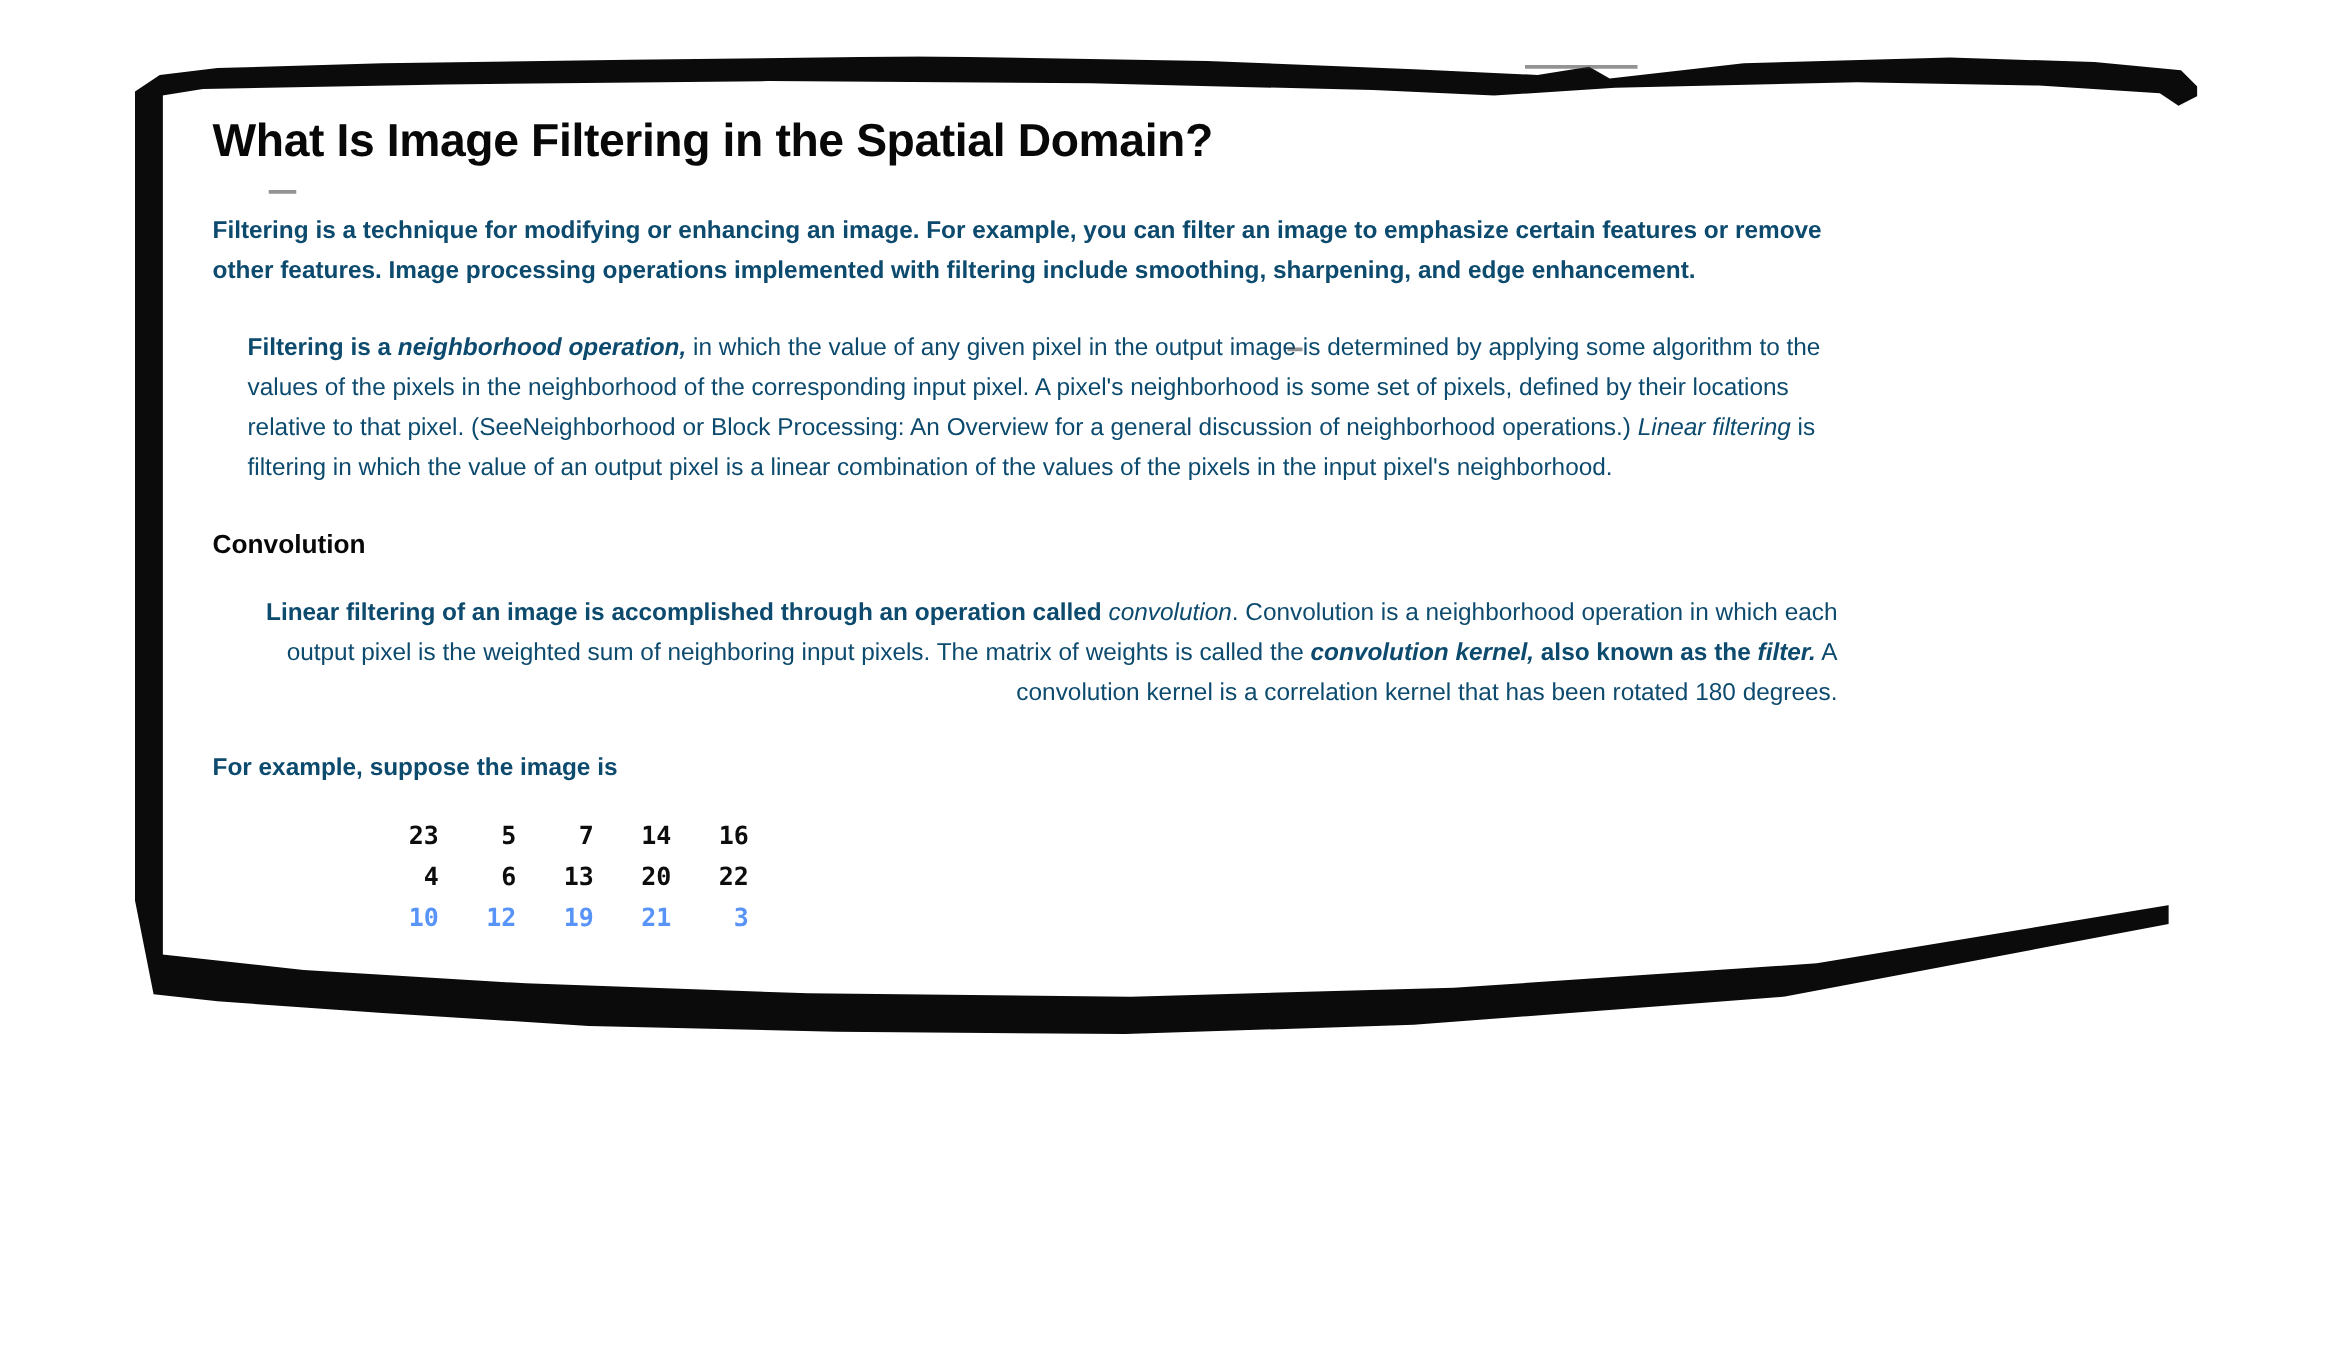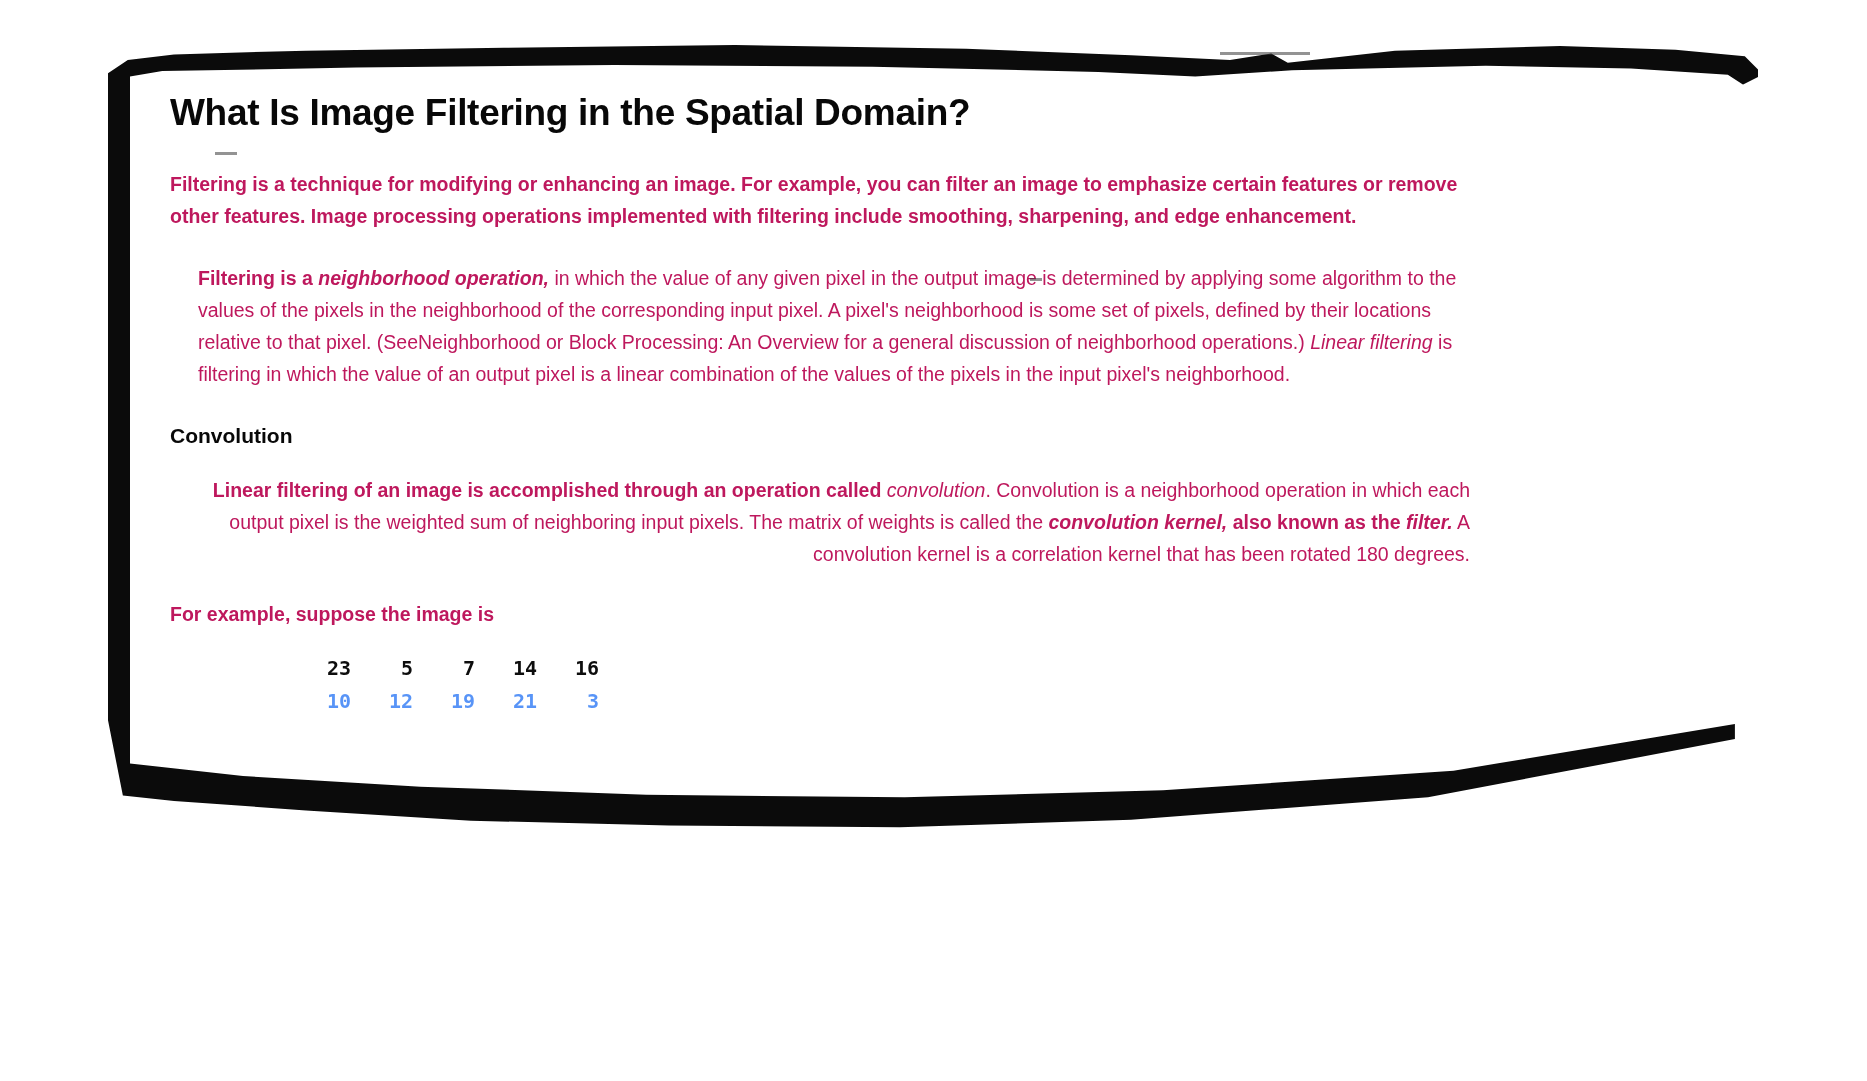--- a/index.html
+++ b/index.html
@@ -68,21 +68,21 @@
     font-weight: bold;
     letter-spacing: -0.3px;
     color: #080808;
     margin: 18px 0 0 20px;
     font-family: "Liberation Sans", sans-serif;
   }
 
   .para {
     font-size: 19.5px;
     line-height: 32px;
-    color: #be185d;
+    color: #0c4a6e;
     margin: 26px 0 0 20px;
     width: 1300px;
     text-align: left;
   }
 
   
   .para.p1 { margin-top: 34px; font-weight: 600; }
   .para.p2 { margin-top: 30px; font-weight: 600; margin-left: 48px; }
   .para.p4 { margin-top: 26px; font-weight: 600; text-align: right; }
   .para.p5 { margin-top: 28px; font-weight: 600; }
@@ -155,20 +155,21 @@
       <h2 class="sub-head">Convolution</h2>
 
       <p class="para p4">
         <span>Linear filtering of an image is accomplished through an operation called </span><span class="ital lighter">convolution</span><span class="lighter">. Convolution is a neighborhood operation in which each output pixel is the weighted sum of neighboring input pixels. The matrix of weights is called the </span><span class="ital-b">convolution kernel,</span><span> also known as the </span><span class="ital-b">filter.</span><span class="lighter"> A convolution kernel is a correlation kernel that has been rotated 180 degrees.</span>
       </p>
 
       <p class="para p5">For example, suppose the image is</p>
 
       <div class="matrix">
         <div class="row"><span class="cell w-lbl"></span><span class="cell" style="width:26px"></span><span class="cell w-n">23</span><span class="cell w-n">5</span><span class="cell w-n">7</span><span class="cell w-n">14</span><span class="cell w-n">16</span></div>
+        <div class="row"><span class="cell w-lbl"></span><span class="cell" style="width:26px"></span><span class="cell w-n">4</span><span class="cell w-n">6</span><span class="cell w-n">13</span><span class="cell w-n">20</span><span class="cell w-n">22</span></div>
         <div class="row fading"><span class="cell w-lbl"></span><span class="cell" style="width:26px"></span><span class="cell w-n">10</span><span class="cell w-n">12</span><span class="cell w-n">19</span><span class="cell w-n">21</span><span class="cell w-n">3</span></div>
       </div>
 
     </div>
 
     <div class="fade-mask"></div>
   </div>
 
   <span class="speck" style="left:215px; top:152px; width:22px; height:3px;"></span>
   <span class="speck" style="left:1030px; top:278px; width:12px; height:3px;"></span>

